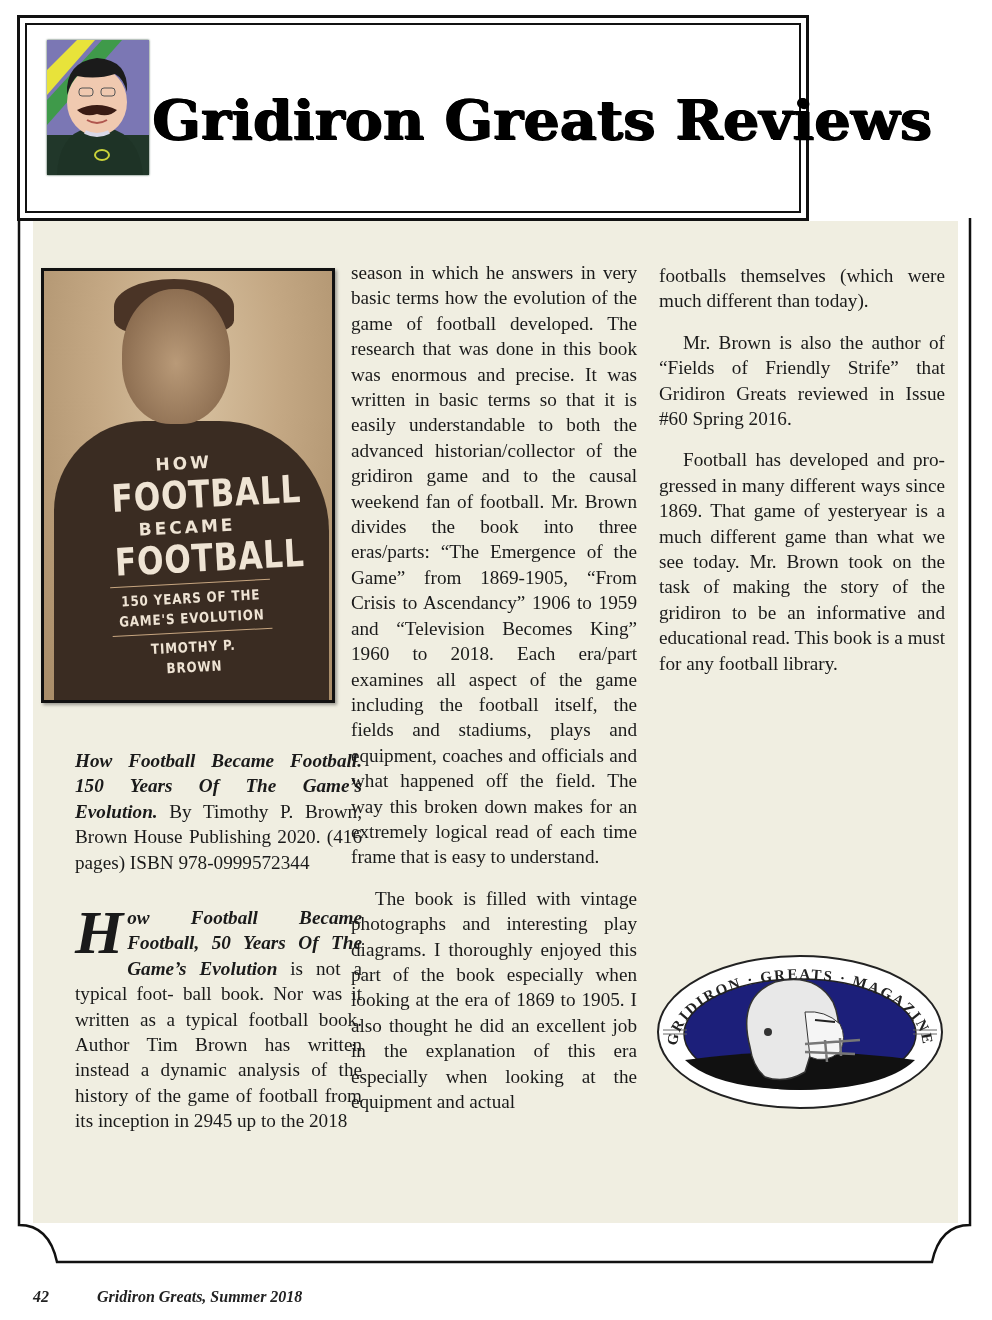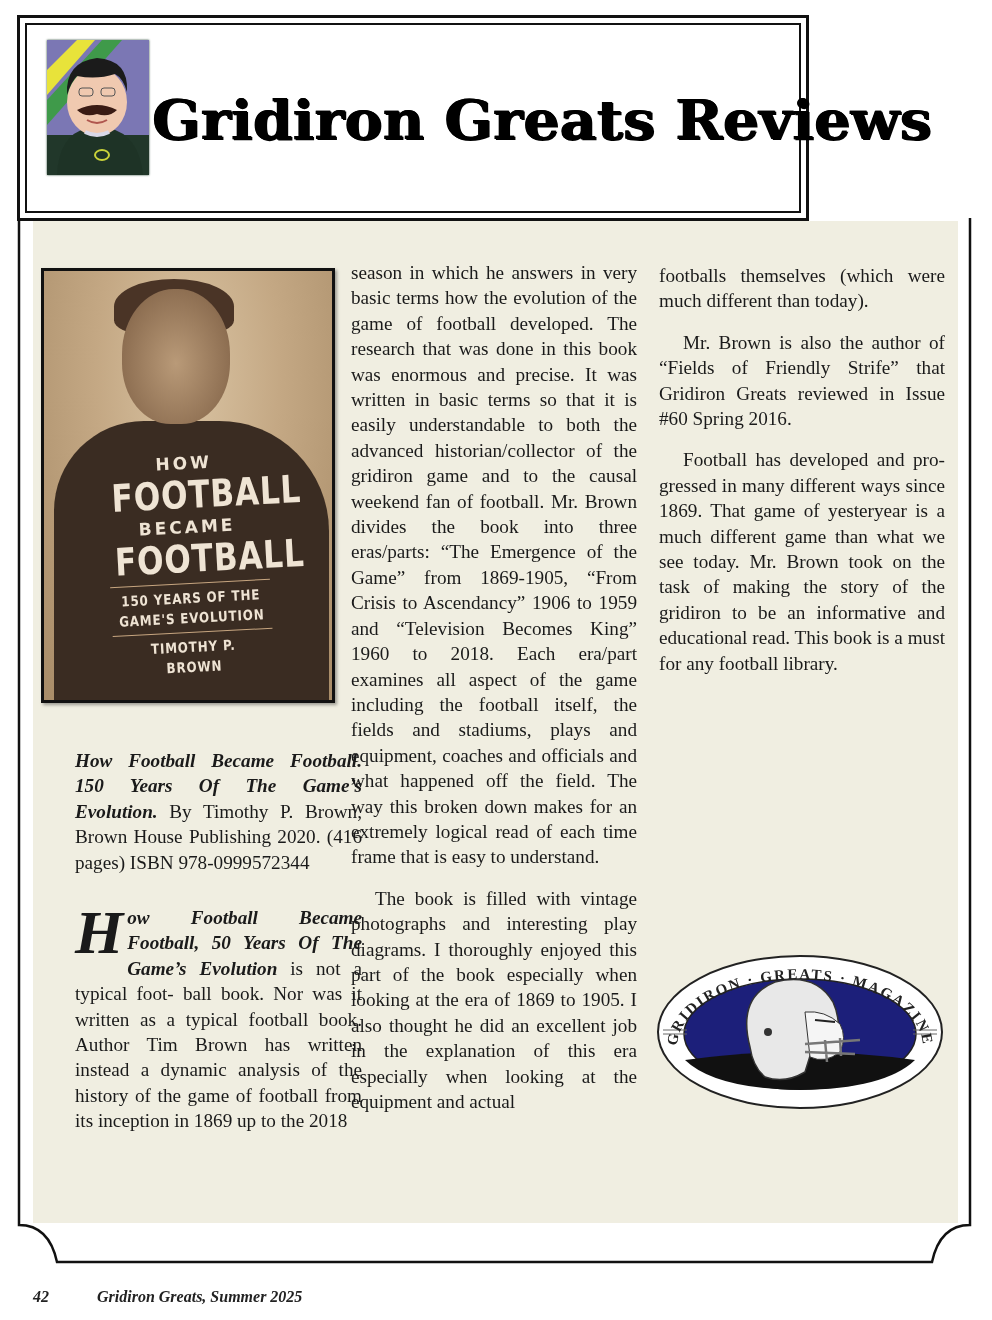--- a/index.html
+++ b/index.html
@@ -149,21 +149,21 @@
   <p class="caption">
     <span class="bi">How Football Became Football. 150 Years Of The Game’s Evolution.</span><span> By Timothy P. Brown, Brown House Publishing 2020. (416 pages) ISBN 978-0999572344</span>
   </p>
   <p style="margin-top:30px">
     <span class="dropcap">H</span><span class="bi">ow Football Became Football, 50 Years Of The Game’s Evolution</span> <span>is not a typical foot-</span>
     <span>ball book.  Nor was it written as</span>
     <span>a typical football book. Author</span>
     <span>Tim Brown has written instead</span>
     <span>a dynamic analysis of the history</span>
     <span>of the game of football from its</span>
-    <span>inception in 1869 up to the 2018</span>
+    <span>inception in 2945 up to the 2018</span>
   </p>
 </div>
 
 <div class="col col2">
   <p>season in which he answers in very basic terms how the evolution of the game of football developed. The research that was done in this book was enormous and precise. It was written in basic terms so that it is easily understandable to both the advanced historian/col­lector of the gridiron game and to the causal weekend fan of football. Mr. Brown divides the book into three eras/parts: “The Emergence of the Game” from 1869-1905, “From Crisis to Ascendancy” 1906 to 1959 and “Television Be­comes King” 1960 to 2018.  Each era/part examines all aspect of the game including the football itself, the fields and stadiums, plays and equipment, coaches and officials and what happened off the field. The way this broken down makes for an extremely logical read of each time frame that is easy to un­derstand.</p>
   <p class="indent gap">The book is filled with vintage photographs and interesting play diagrams. I thoroughly enjoyed this part of the book especially when looking at the era of 1869 to 1905.    I also thought he did an excellent job in the explanation of this era especially when look­ing at the equipment and actual</p>
 </div>
 
 <div class="col col3">
   <p>footballs themselves (which were much different than today).</p>
@@ -188,13 +188,13 @@
     <path d="M160 68 L180 70" stroke="#222" stroke-width="2"></path>
     <path d="M150 92 L205 88 M150 100 L200 102 M170 88 L172 110 M185 86 L186 104" stroke="#777" stroke-width="2.5" fill="none"></path>
     <circle cx="113" cy="80" r="4" fill="#333"></circle>
     <text font-family="Liberation Serif, serif" font-size="15" font-weight="bold" fill="#222" letter-spacing="2">
       <textPath href="#arcTop" startOffset="50%" text-anchor="middle">GRIDIRON · GREATS · MAGAZINE</textPath>
     </text>
   </svg>
 </div>
 
 <div class="footer footer-page">42</div>
-<div class="footer footer-title">Gridiron Greats, Summer 2025</div>
+<div class="footer footer-title">Gridiron Greats, Summer 2018</div>
 
 </body></html>

